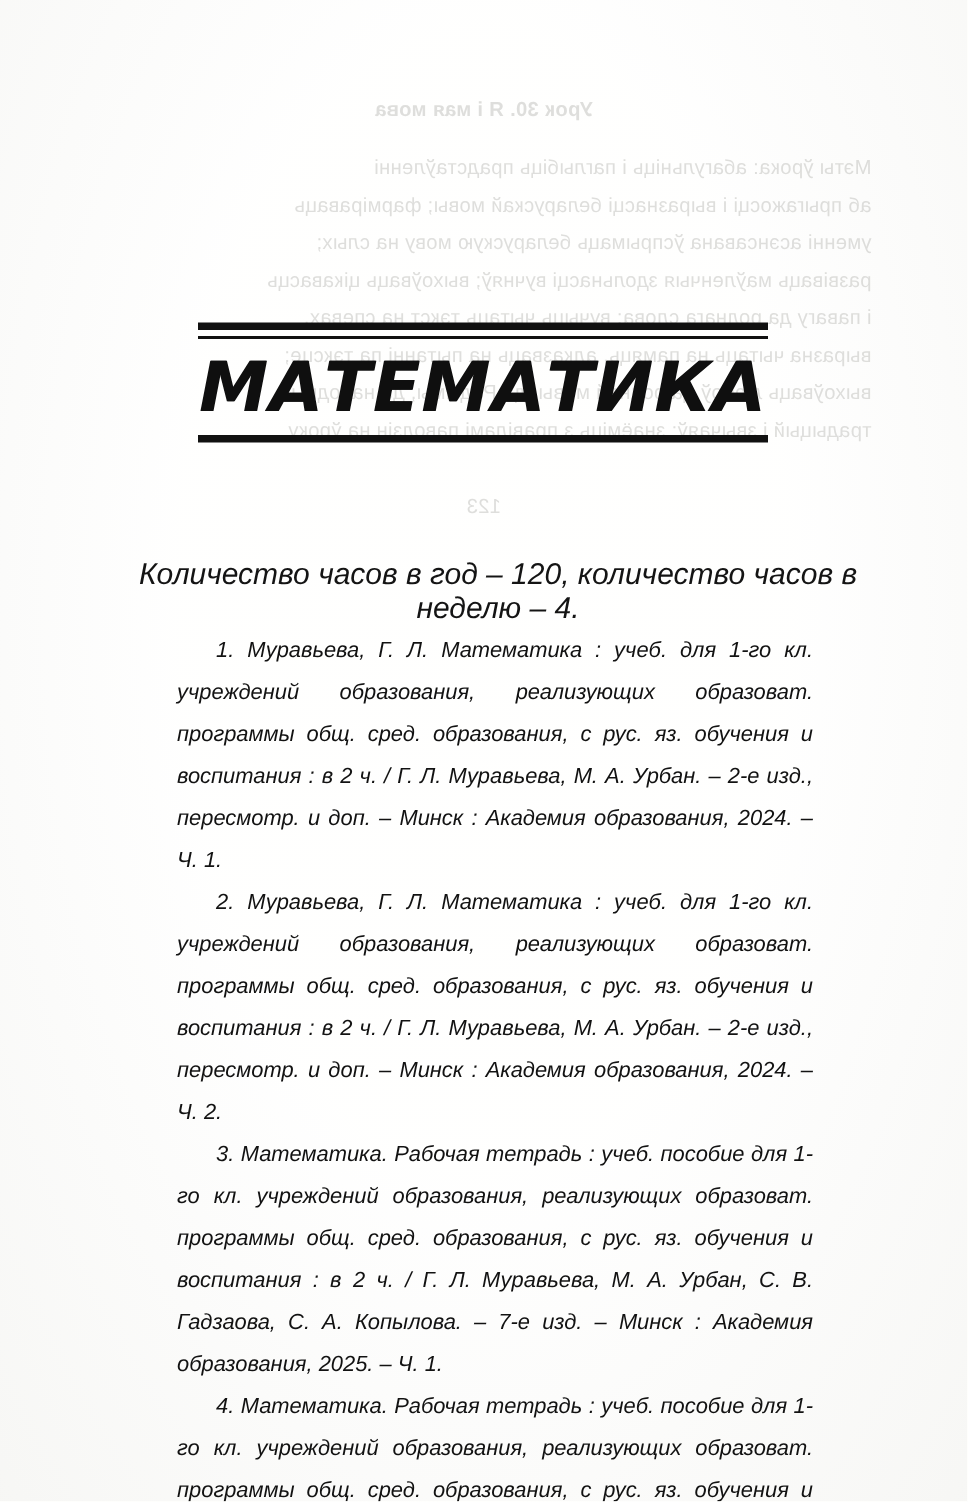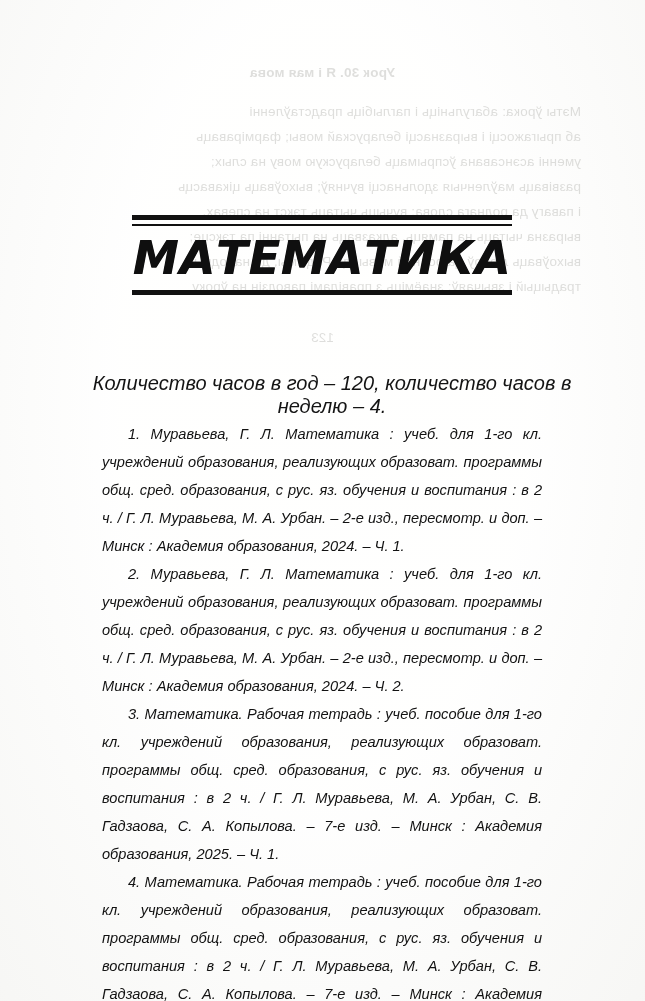--- a/index.html
+++ b/index.html
@@ -106,21 +106,21 @@
     position: absolute;
     left: 102px;
     top: 420px;
     width: 440px;
     font-size: 14.6px;
     line-height: 28px;
     color: #121212;
     text-align: justify;
   }
   .entry {
-    margin: 0 0 0 0;
+    margin: 0 0 0 16px;
     text-indent: 26px;
   }
   .entry + .entry {
     margin-top: 0px;
   }
 </style>
 </head>
 <body>
 
 <div class="page">

